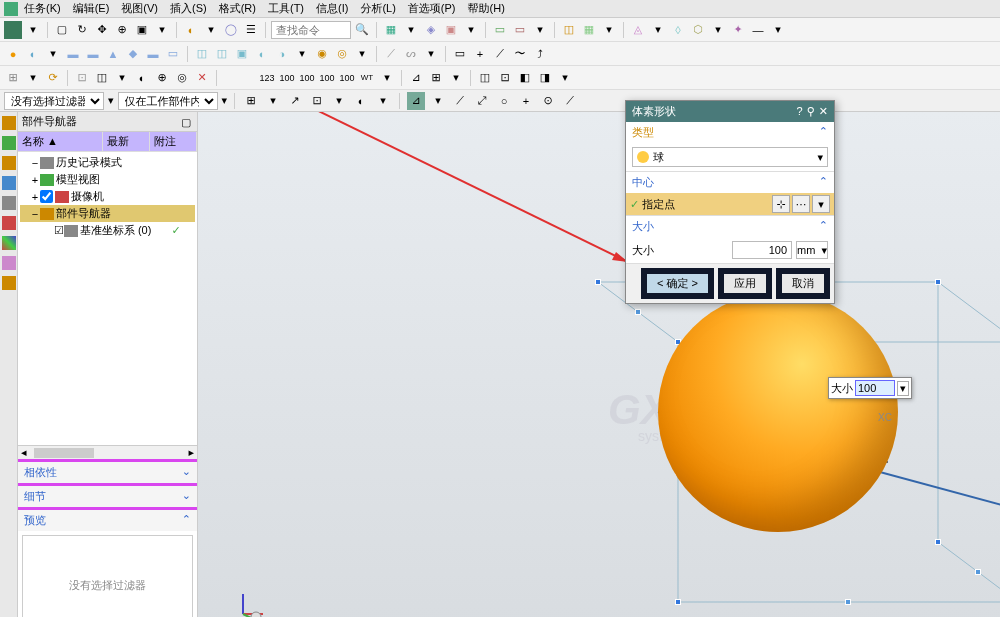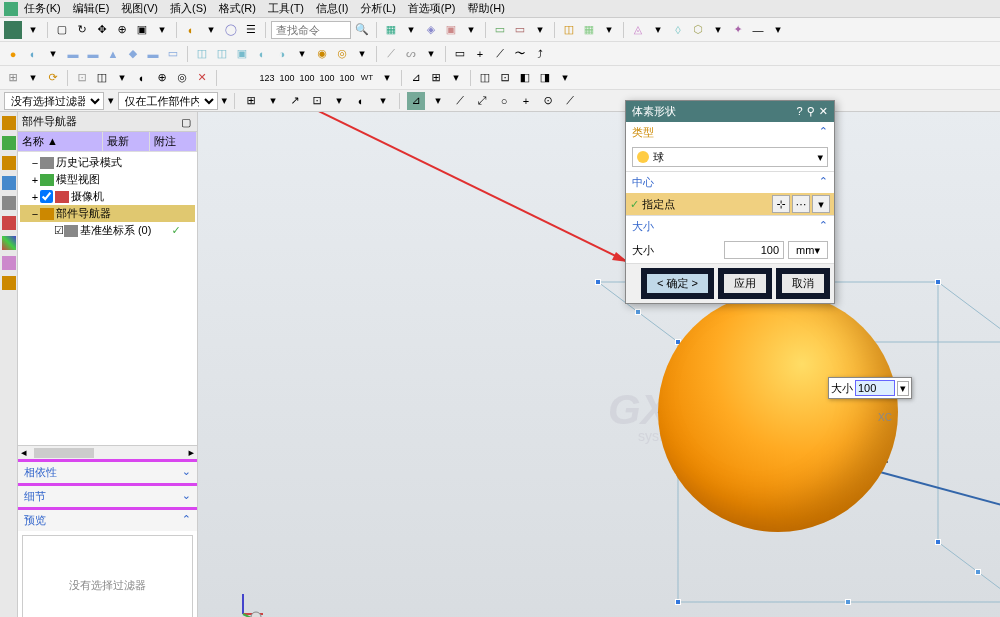--- a/index.html
+++ b/index.html
@@ -62,21 +62,21 @@
 .dialog-section-header.blue { color: #3366cc; }
 .dialog-section-body { padding: 4px 6px; }
 .dialog-select { width: 100%; height: 20px; border: 1px solid #bbb; display: flex; align-items: center; padding: 0 4px; justify-content: space-between; cursor: pointer; }
 .dialog-select-icon { width: 12px; height: 12px; background: #ffcc44; border-radius: 50%; margin-right: 4px; }
 .dialog-row-point { background: #f0d080; padding: 2px 4px; display: flex; justify-content: space-between; align-items: center; }
 .dialog-row-point-btns { display: flex; gap: 2px; }
 .dialog-small-btn { width: 18px; height: 18px; border: 1px solid #aaa; background: #f0f0f0; cursor: pointer; display: flex; align-items: center; justify-content: center; }
 .dialog-size-row { display: flex; align-items: center; gap: 4px; }
 .dialog-size-label { flex: 1; }
 .dialog-size-input { width: 60px; height: 18px; border: 1px solid #bbb; text-align: right; padding: 0 4px; }
-.dialog-size-unit { width: 40px; height: 18px; border: 1px solid #bbb; padding: 0 0; display: flex; align-items: center; justify-content: center; }
+.dialog-size-unit { width: 32px; height: 18px; border: 1px solid #bbb; padding: 0 0; display: flex; align-items: center; justify-content: space-between; }
 .dialog-buttons { padding: 4px; display: flex; justify-content: flex-end; gap: 4px; background: #f0f0f0; }
 .dlg-btn { padding: 2px 10px; border: 6px solid #0f172a; background: #e8e8e8; cursor: pointer; }
 .dlg-btn.primary { background: #c0d8e8; }
 
 .inline-edit { position: absolute; background: #fff; border: 1px solid #888; padding: 2px; display: flex; align-items: center; gap: 2px; box-shadow: 1px 1px 4px rgba(0,0,0,0.3); }
 .inline-edit input { width: 40px; height: 16px; border: 1px solid #66f; background: #ddeeff; text-align: left; padding: 0 2px; }
 
 .red-arrow { position: absolute; pointer-events: none; }
 
 .filter-row { height: 22px; background: #f0f0f0; display: flex; align-items: center; padding: 0 4px; gap: 4px; border-bottom: 1px solid #ccc; }

